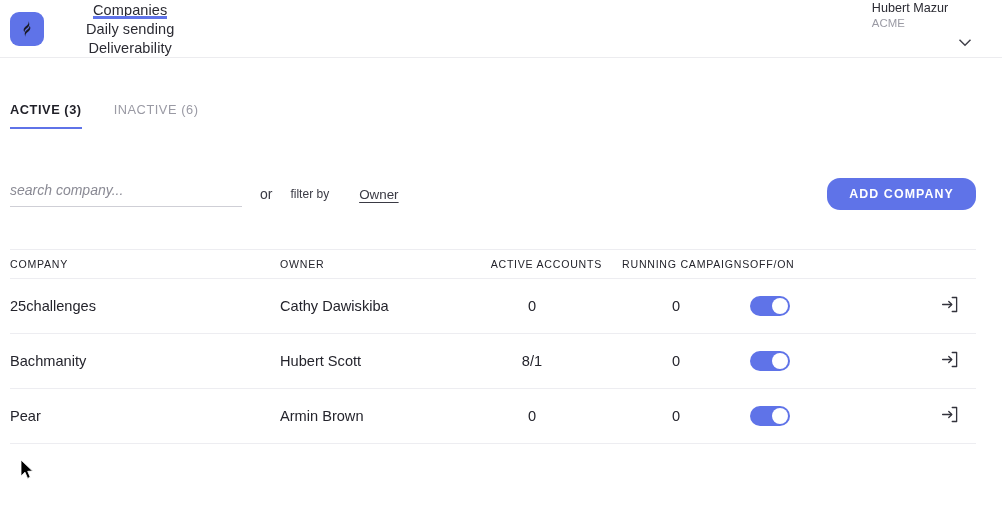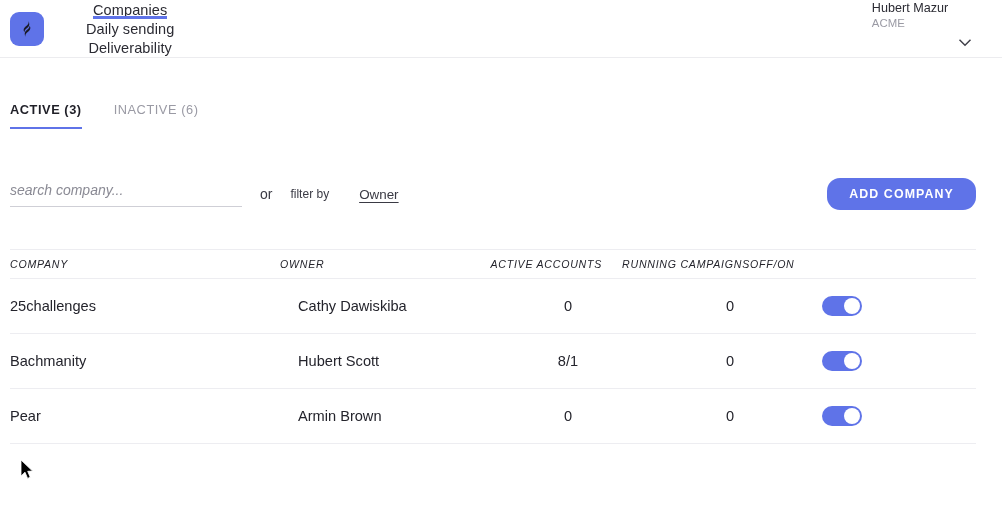--- a/index.html
+++ b/index.html
@@ -170,23 +170,22 @@
   
   .table { margin-top: 38px; width: 100%; }
   .row {
     display: flex;
     align-items: center;
     border-bottom: 1px solid #ededf1;
   }
   .row.head {
     height: 30px;
     border-top: 1px solid #ededf1;
-    font-style: italic;
-  }
-  .row.body { height: 55px; gap: 18px; }
+  }
+  .row.body { height: 55px; }
 
   .c-company { width: 270px; flex: none; padding-left: 0; }
   .c-owner   { width: 182px; flex: none; }
   .c-accts   { width: 140px; flex: none; text-align: center; }
   .c-camps   { width: 148px; flex: none; text-align: center; }
   .c-onoff   { width: 142px; flex: none; }
   .c-actions { flex: 1; display: flex; align-items: center; justify-content: flex-start; gap: 38px; padding-left: 48px; }
 
   .row.head > div {
     font-size: 10.6px;

